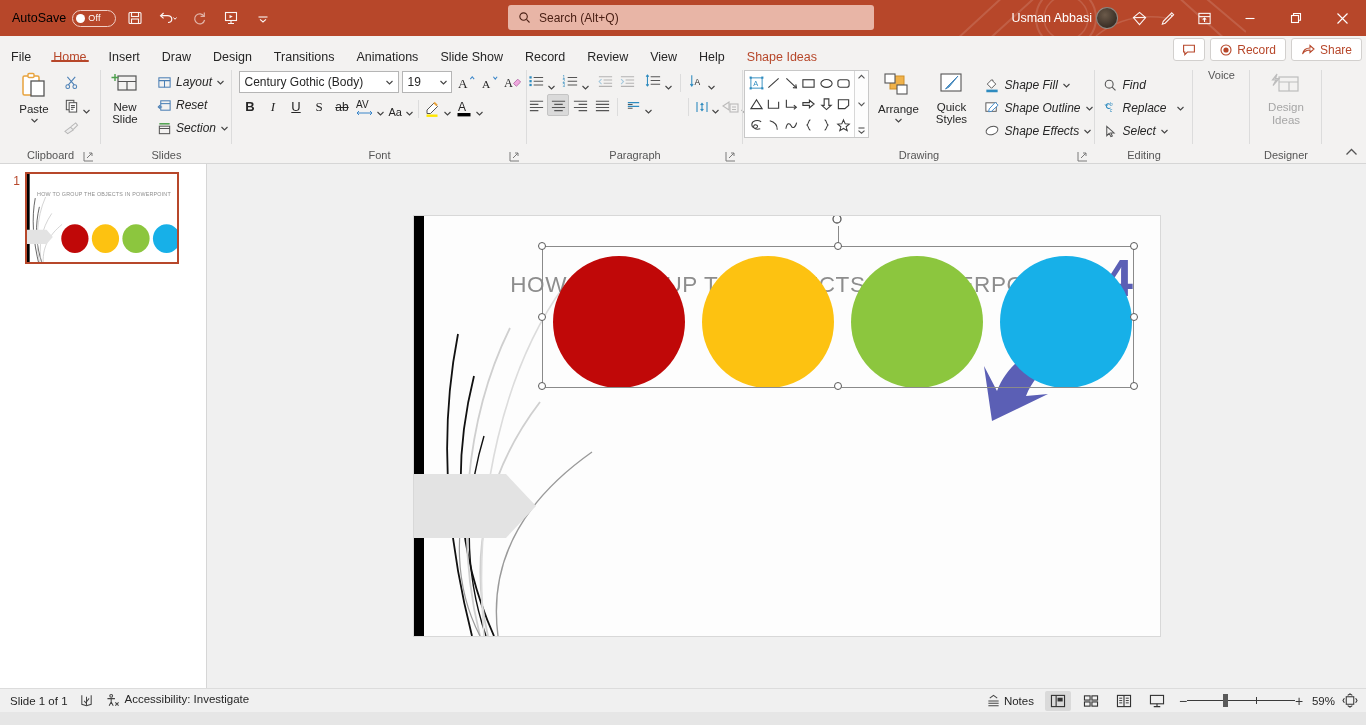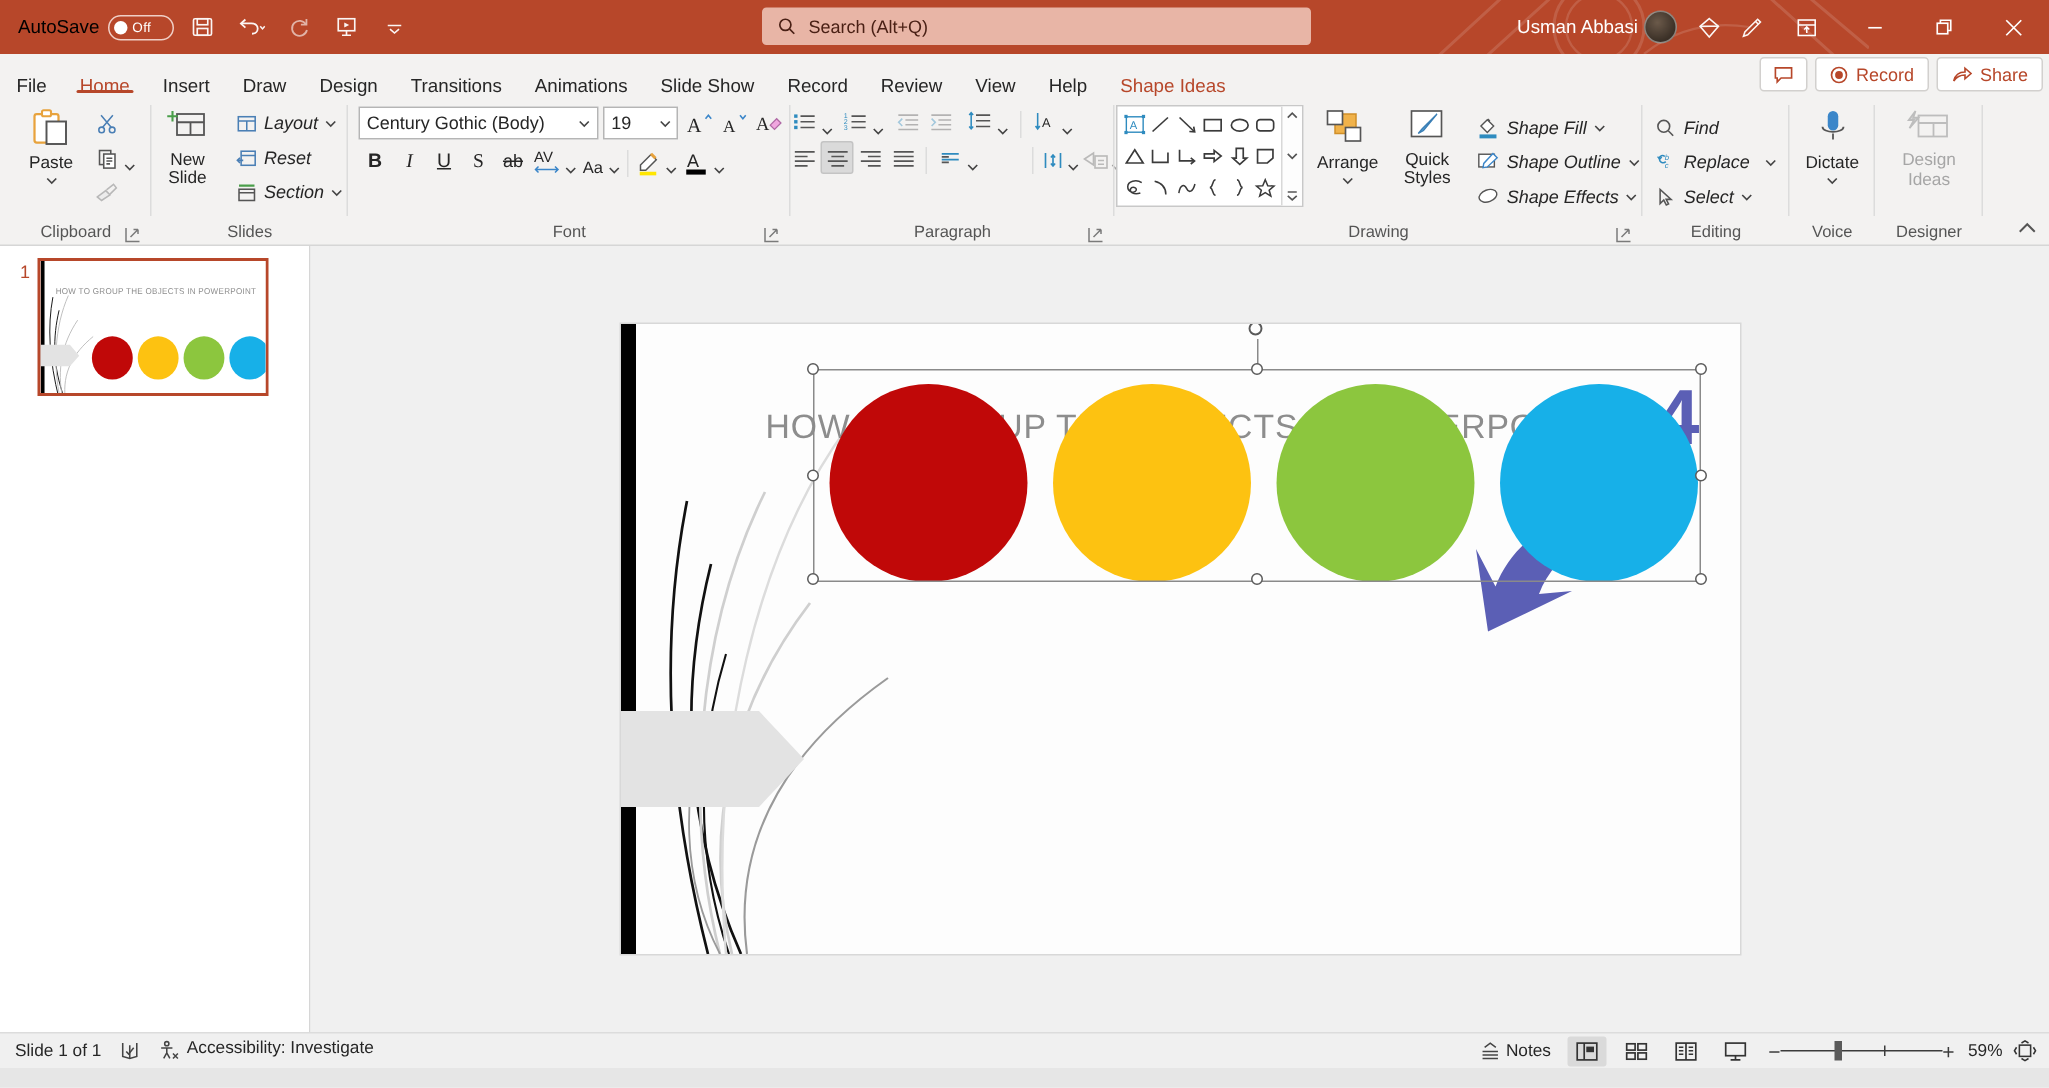--- a/index.html
+++ b/index.html
@@ -855,33 +855,20 @@
             </svg>
         </div>
       </div>
     </div>
     <div class="grp-foot">
       <span class="grp-label">Editing</span>
     </div>
   </div>
 
   <div class="grp" style="width:57px">
-    <div class="grp-body">
-      <div class="bigbtn" style="width:50px">
-        <svg width="28" height="30" viewBox="0 0 28 30" fill="none">
-          <rect x="10.5" y="3" width="7" height="13" rx="3.5" fill="#3b86c9"></rect>
-          <path d="M7 13.5 C7 18 21 18 21 13.5" stroke="#555" stroke-width="1.2" fill="none"></path>
-          <path d="M14 18 L14 22" stroke="#555" stroke-width="1.2"></path>
-        </svg>
-        <span class="cap">Dictate</span>
-        <svg class="chev" viewBox="0 0 9 9" fill="none" stroke="#444" stroke-width="1.1">
-            <path d="M1.5 3 L4.5 6 L7.5 3"></path>
-          </svg>
-      </div>
-    </div>
     <div class="grp-foot">
       <span class="grp-label">Voice</span>
     </div>
   </div>
 
   <div class="grp" style="width:72px">
     <div class="grp-body">
       <div class="bigbtn" style="width:56px;color:#a6a6a6">
         <svg width="32" height="28" viewBox="0 0 32 28" fill="none" stroke="#bdbdbd" stroke-width="1.2">
           <rect x="9" y="6" width="19" height="14"></rect>

